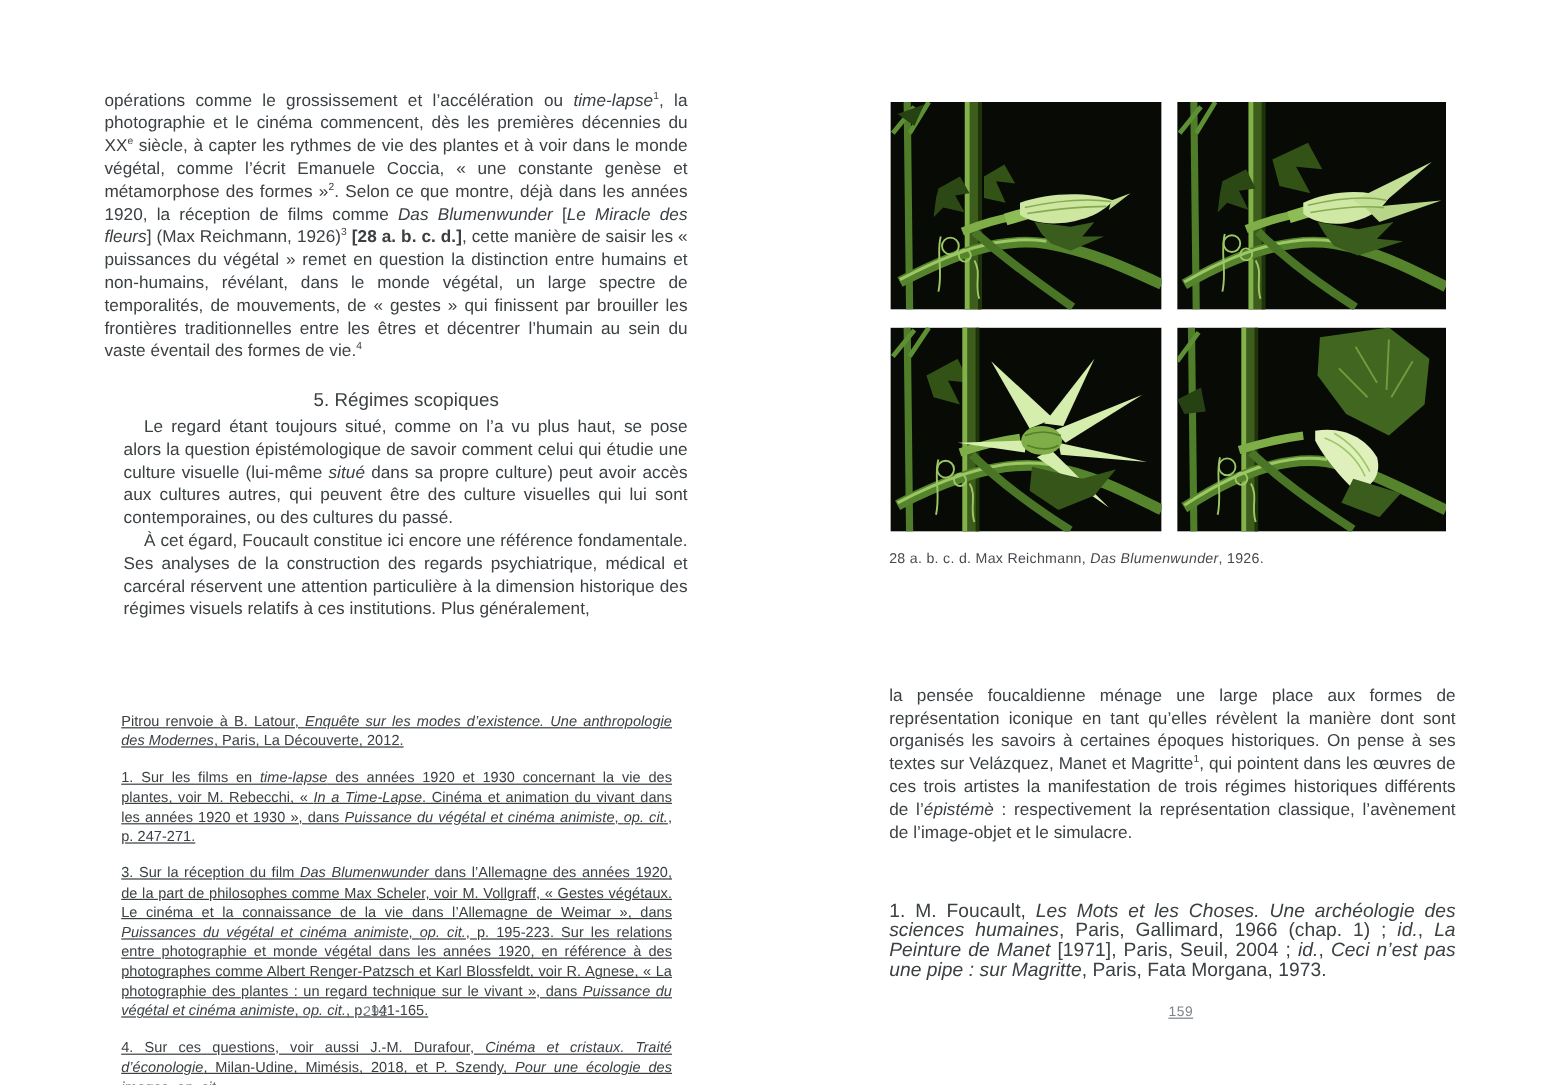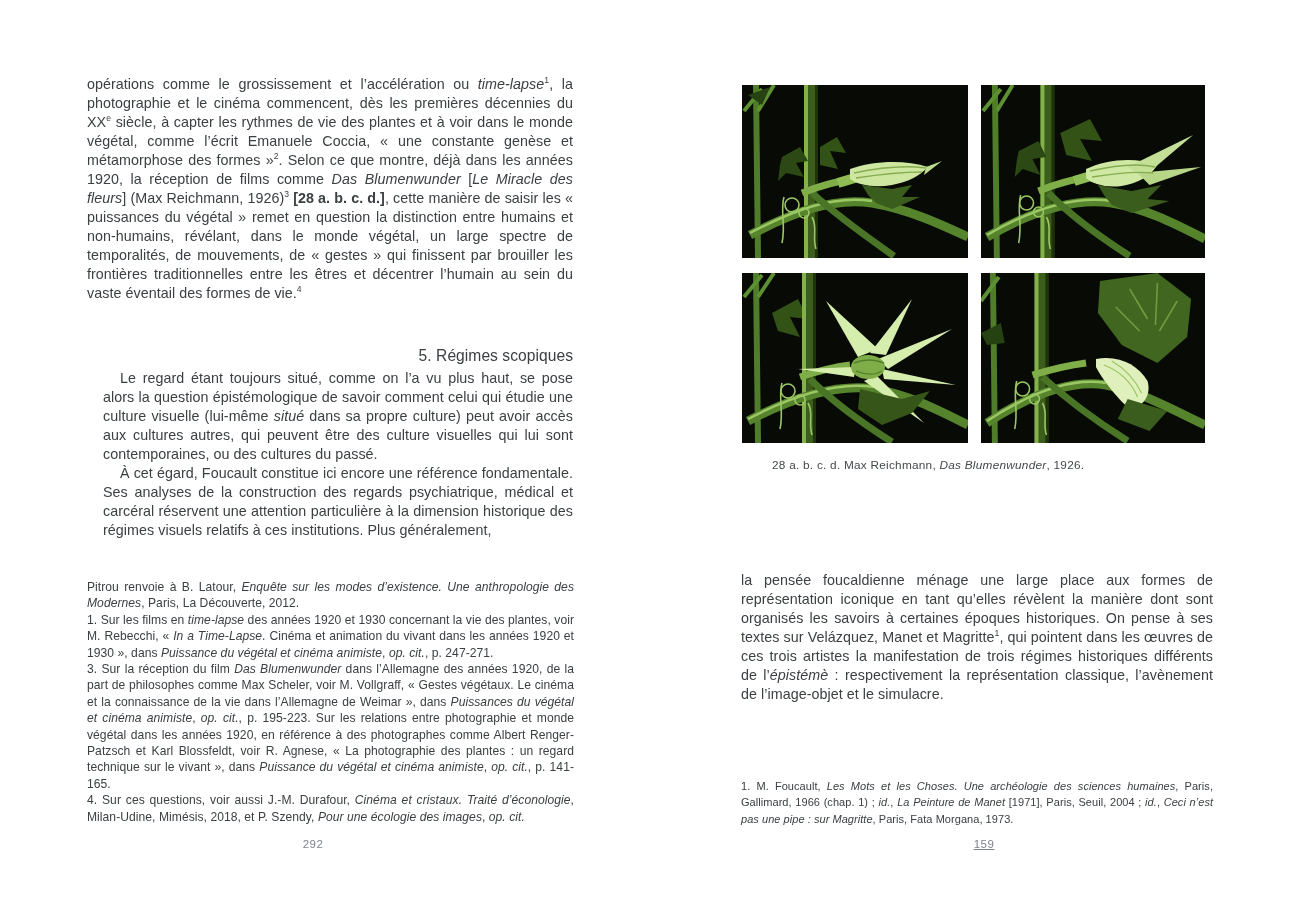--- a/index.html
+++ b/index.html
@@ -7,52 +7,52 @@
        font-family:"Liberation Sans",sans-serif;color:#3b4043;
        -webkit-font-smoothing:antialiased;}
   .spread{position:absolute;inset:0;background:#ffffff;border-radius:12px;}
 
   
   .left-body{position:absolute;left:87px;top:75px;width:486px;
              font-size:14.3px;line-height:19px;text-align:justify;
              letter-spacing:.05px;hyphens:auto;}
   .left-body p{margin:0;}
   .left-body p.indent{text-indent:17px;margin-left:16px;}
-  .section-heading{margin:42px 0 3px 0;font-size:15.6px;line-height:21px;
-                   text-indent:17px;font-weight:400;text-align:right;}
+  .section-heading{margin:20px 0 3px 0;font-size:15.6px;line-height:21px;
+                   text-indent:17px;font-weight:400;text-align:center;}
   sup{font-size:.6em;vertical-align:super;line-height:0;}
   i{font-style:italic;} b{font-weight:700;}
 
   .left-footnotes{position:absolute;left:87px;top:579px;width:487px;
                   font-size:12.1px;line-height:16.4px;text-align:justify;
                   letter-spacing:.05px;hyphens:auto;}
-  .left-footnotes p{margin:0;}
+  .left-footnotes p{margin:14px;text-decoration:underline;}
 
   .folio{position:absolute;top:838px;font-size:11.5px;color:#7b838a;
          transform:translateX(-50%);letter-spacing:.5px;}
   .folio-left{left:313px;}
   .folio-right{left:984px;text-decoration:underline;}
 
   
   .figure-grid{position:absolute;left:742px;top:85px;width:463px;
                display:grid;grid-template-columns:226px 224px;
                grid-template-rows:173px 170px;column-gap:13px;row-gap:15px;}
   .figure-grid svg{display:block;width:100%;height:100%;}
 
-  .fig-caption{position:absolute;left:772px;top:458px;width:472px;
+  .fig-caption{position:absolute;left:741px;top:458px;width:472px;
                font-size:11.8px;line-height:15px;color:#45494d;
                letter-spacing:.25px;}
 
   .right-body{position:absolute;left:741px;top:571px;width:472px;
               font-size:14.3px;line-height:19px;text-align:justify;
               letter-spacing:.05px;hyphens:auto;}
   .right-body p{margin:0;}
 
-  .right-footnotes{position:absolute;left:741px;top:778px;width:472px;
-                   font-size:11px;line-height:16.4px;text-align:justify;
+  .right-footnotes{position:absolute;left:741px;top:752px;width:472px;
+                   font-size:16px;line-height:16.4px;text-align:justify;
                    letter-spacing:.05px;hyphens:auto;}
   .right-footnotes p{margin:0;}
 </style>
 </head>
 <body>
 
 <div class="spread">
 
   <div class="left-body">
     <p>opérations comme le grossissement et l’accélération ou <i>time-lapse</i><sup>1</sup>, la photographie et le cinéma commencent, dès les premières décennies du XX<sup>e</sup> siècle, à capter les rythmes de vie des plantes et à voir dans le monde végétal, comme l’écrit Emanuele Coccia, « une constante genèse et métamorphose des formes »<sup>2</sup>. Selon ce que montre, déjà dans les années 1920, la réception de films comme <i>Das Blumenwunder</i> [<i>Le Miracle des fleurs</i>] (Max Reichmann, 1926)<sup>3</sup> <b>[28 a. b. c. d.]</b>, cette manière de saisir les « puissances du végétal » remet en question la distinction entre humains et non-humains, révélant, dans le monde végétal, un large spectre de temporalités, de mouvements, de « gestes » qui finissent par brouiller les frontières traditionnelles entre les êtres et décentrer l’humain au sein du vaste éventail des formes de vie.<sup>4</sup></p>

